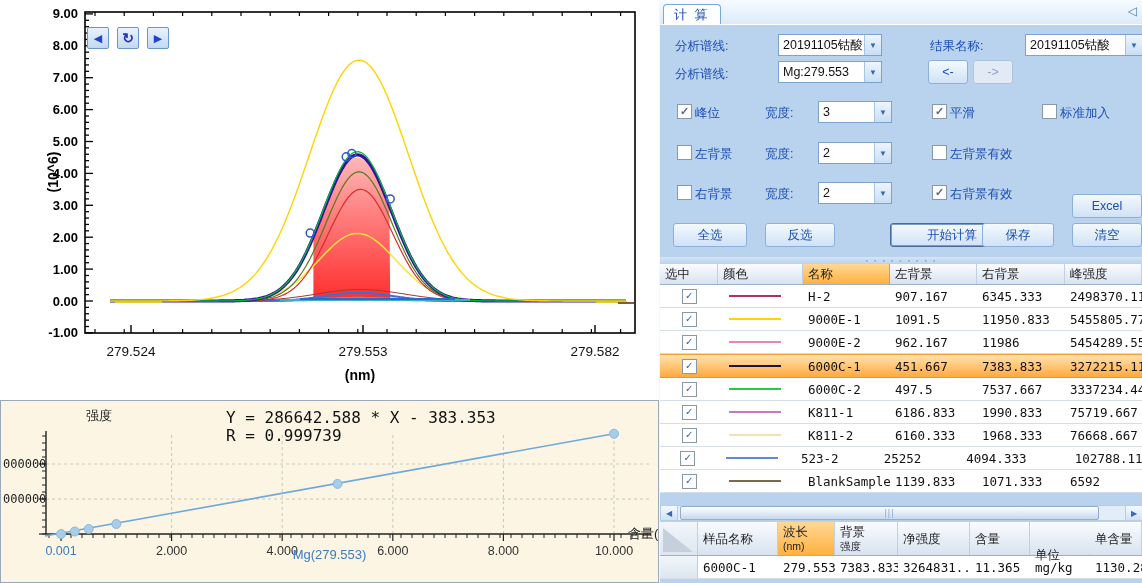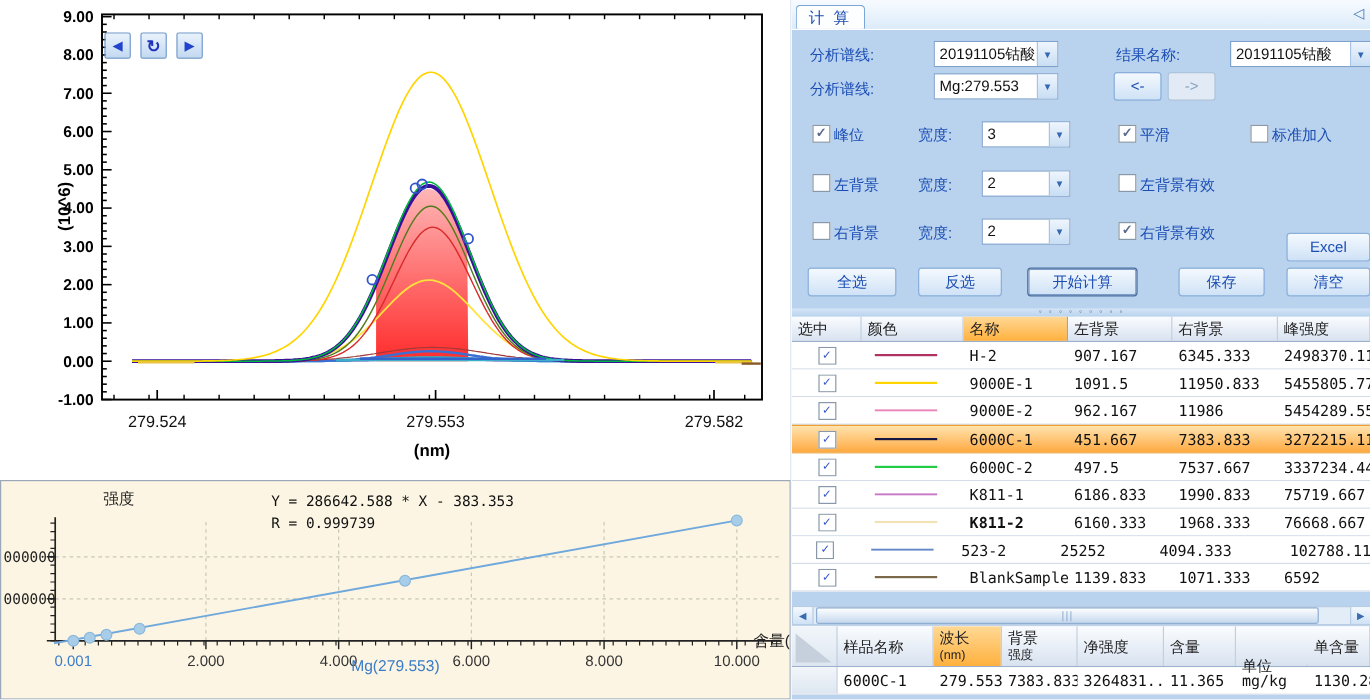--- a/index.html
+++ b/index.html
@@ -9,21 +9,21 @@
   #peak-svg{position:absolute;left:0;top:0;}
   .chart-toolbar{position:absolute;left:87px;top:27px;display:flex;gap:8px;}
   .tool-btn{width:20px;height:20px;border:1px solid #6a96c8;border-radius:2px;
     background:linear-gradient(#e9f2fc,#c3d9f1);display:flex;align-items:center;justify-content:center;
     color:#2244cc;font-size:11px;cursor:pointer;}
   .tool-btn.refresh{font-size:14px;font-weight:bold;color:#2233bb;}
   #cal-panel{position:absolute;left:0;top:400px;width:657px;height:181px;background:#fcf5e3;
     border:1px solid #9aa8b8;overflow:hidden;}
   #cal-svg{position:absolute;left:0;top:0;}
   .cal-lbl{position:absolute;color:#222;font-size:13px;}
-  .cal-eq{position:absolute;left:225px;top:8px;color:#111;font-size:12px;font-family:"DejaVu Sans Mono",monospace;line-height:18px;white-space:pre;}
+  .cal-eq{position:absolute;left:225px;top:8px;color:#111;font-size:16px;font-family:"DejaVu Sans Mono",monospace;line-height:18px;white-space:pre;}
   .cal-series{position:absolute;left:0;top:146px;width:657px;text-align:center;color:#3a7cc8;font-size:13px;}
   .cal-xlabel{position:absolute;left:627px;top:124px;color:#222;font-size:13px;white-space:nowrap;}
   
   #right-panel{position:absolute;left:659px;top:0;width:483px;height:583px;background:#b9d3ee;border-left:1px solid #f4f8fc;}
   #tabstrip{position:absolute;left:0;top:0;width:483px;height:24px;background:linear-gradient(#f7fbff,#dcebfa);border-bottom:1px solid #fff;}
   #tab-calc{position:absolute;left:3px;top:4px;height:19px;padding:0 10px;background:#fdfeff;
     border:1px solid #7aa6d8;border-bottom:none;border-radius:4px 4px 0 0;color:#1b4db3;
     font-size:13px;display:flex;align-items:center;letter-spacing:2px;}
   #collapse{position:absolute;right:6px;top:4px;color:#4a7ab8;font-size:12px;cursor:pointer;}
   .plbl{position:absolute;color:#1b4db3;font-size:12.5px;white-space:nowrap;}
@@ -384,21 +384,21 @@
       <span class="val">2</span>
       <span class="arrow">▼</span>
     </div>
     <div class="cb on" style="left:272px;top:185px;"></div>
     <div class="plbl" style="left:290px;top:186px;">右背景有效</div>
 
     <div class="btn" style="left:412px;top:194px;width:68px;">Excel</div>
 
     <div class="btn" style="left:13px;top:223px;width:72px;">全选</div>
     <div class="btn" style="left:105px;top:223px;width:68px;">反选</div>
-    <div class="btn focused" style="left:196px;top:223px;width:90px;">开始计算</div>
+    <div class="btn focused" style="left:230px;top:223px;width:90px;padding-left:16px;">开始计算</div>
     <div class="btn" style="left:322px;top:223px;width:70px;">保存</div>
     <div class="btn" style="left:412px;top:223px;width:68px;">清空</div>
 
     <div id="splitter">◦ ◦ ◦ ◦ ◦ ◦ ◦ ◦ ◦</div>
 
     <div id="spectra-table">
         <div class="thead">
           <div class="th" style="width: 58px;">选中</div>
           <div class="th" style="width: 85px;">颜色</div>
           <div class="th hl" style="width: 87px;">名称</div>
@@ -478,21 +478,21 @@
           <div class="td" style="width: 88px;">1990.833</div>
           <div class="td" style="width: 77px;">75719.667</div>
         </div>
         <div class="trow">
           <div class="td" style="width: 58px; display: flex; justify-content: center;">
             <div class="cb on" style="position: static; background: rgb(255, 255, 255); color: rgb(51, 85, 204);"></div>
           </div>
           <div class="td" style="width: 85px;">
             <div class="colorline" style="background: rgb(240, 226, 180);"></div>
           </div>
-          <div class="td" style="width: 87px; font-weight: bold;">K811-2</div>
+          <div class="td" style="width: 87px;">K811-2</div>
           <div class="td" style="width: 87px;">6160.333</div>
           <div class="td" style="width: 88px;">1968.333</div>
           <div class="td" style="width: 77px;">76668.667</div>
         </div>
         <div class="trow">
           <div class="td" style="width: 58px; display: flex; justify-content: center;">
             <div class="cb on" style="position: static; background: rgb(255, 255, 255); color: rgb(51, 85, 204);"></div>
           </div>
           <div class="td" style="width: 85px;">
             <div class="colorline" style="background: rgb(100, 136, 200);"></div>

